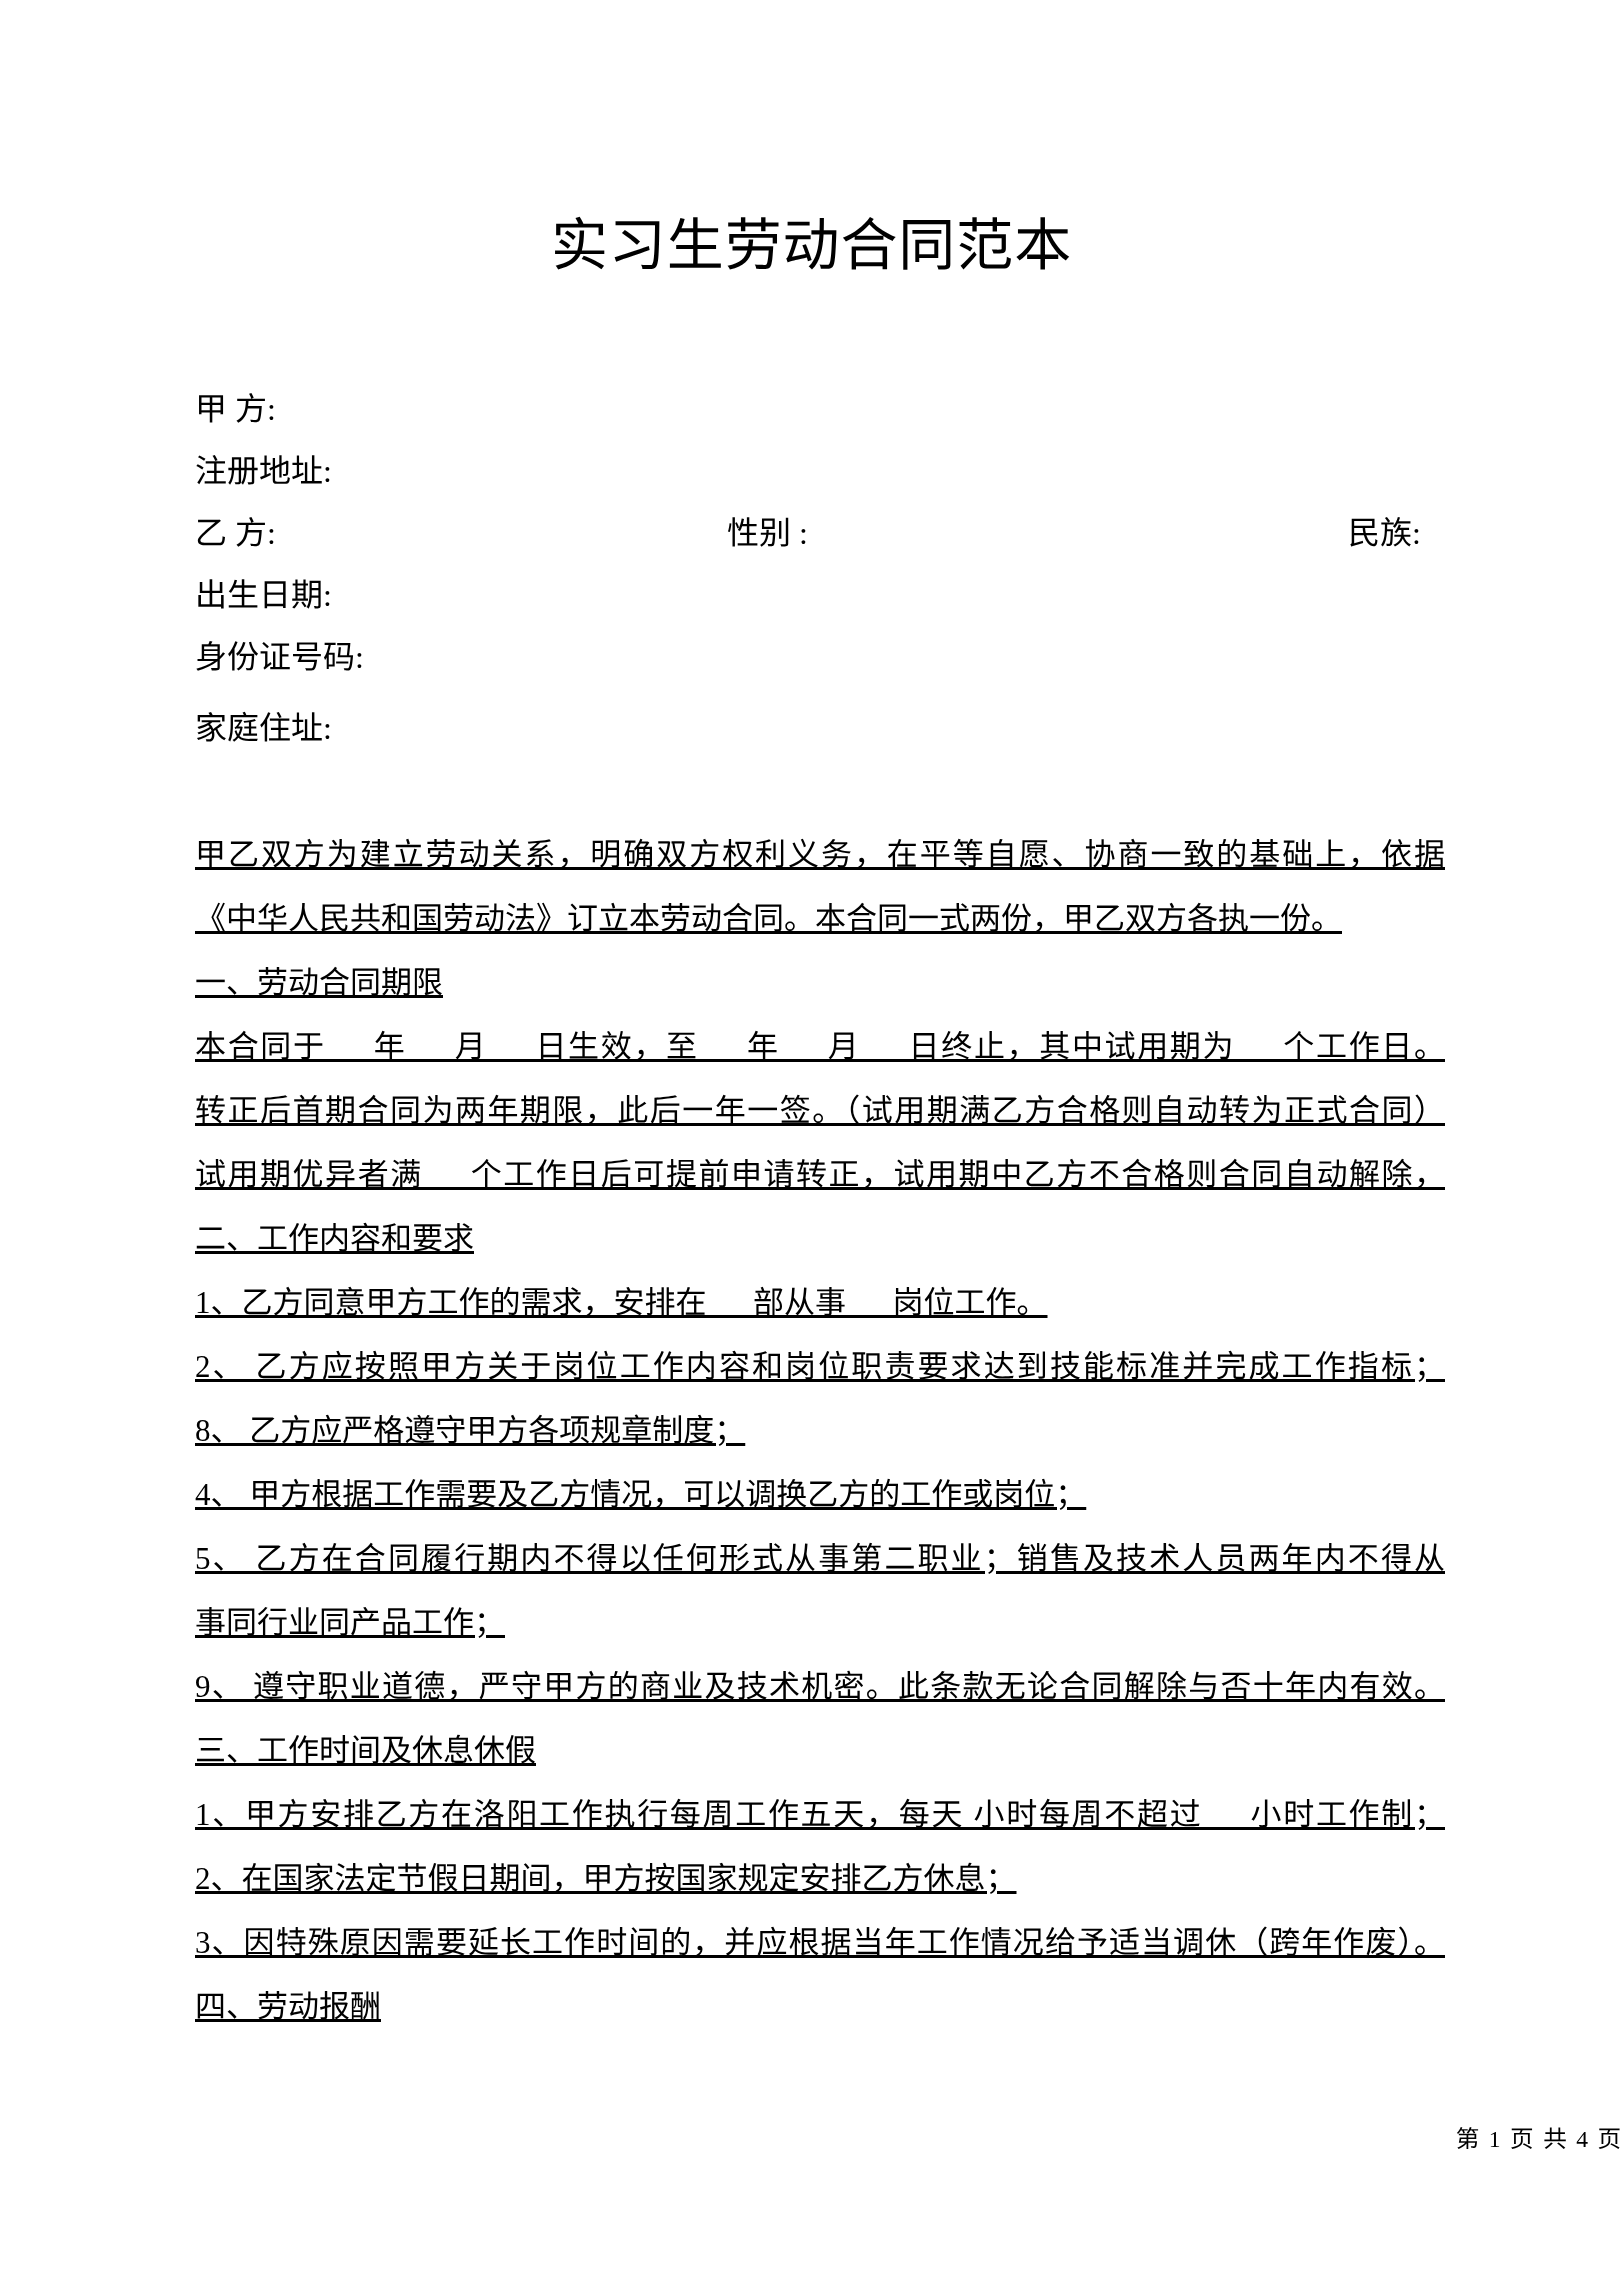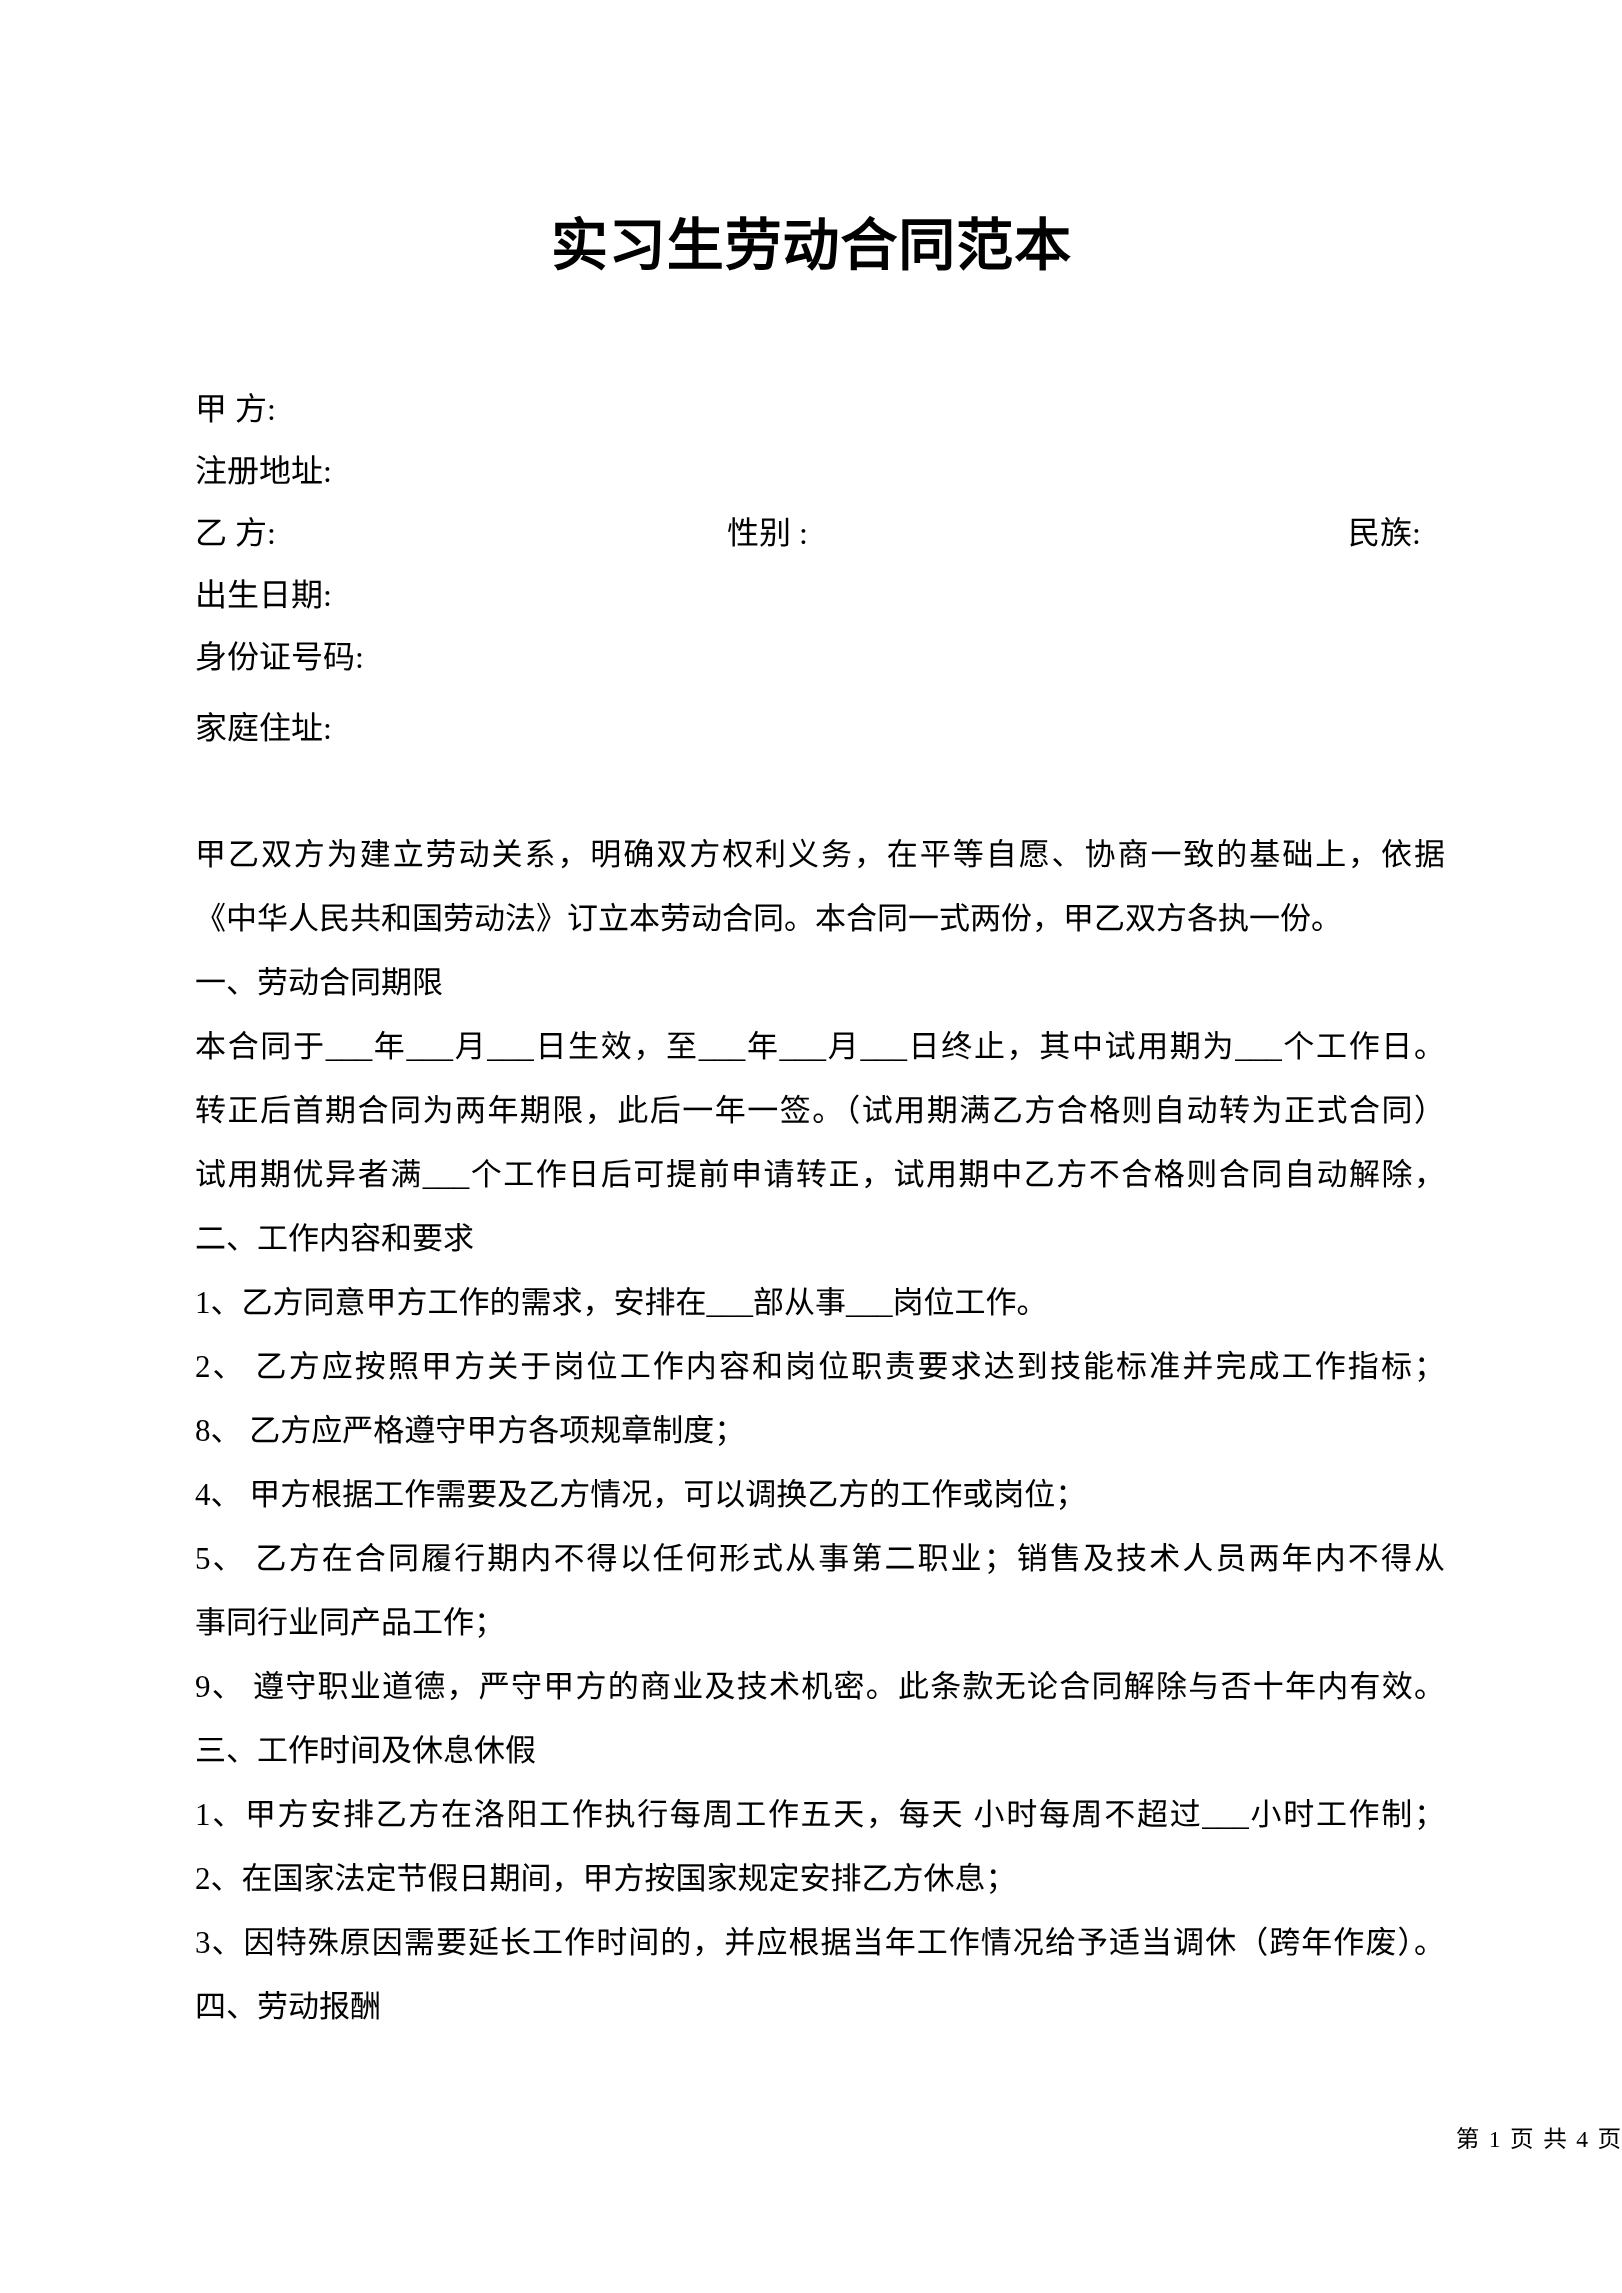--- a/index.html
+++ b/index.html
@@ -18,21 +18,21 @@
   }
   .doc-title {
     position: absolute;
     left: 0;
     top: 205px;
     width: 100%;
     height: 82px;
     line-height: 82px;
     text-align: center;
     font-size: 57px;
-    font-weight: bold;
+    font-weight: normal;
     letter-spacing: 0.9px;
     white-space: nowrap;
   }
   .fields {
     position: absolute;
     left: 195px;
     top: 0;
     width: 1250px;
     font-size: 32px;
   }
@@ -46,20 +46,21 @@
   }
   .frow .flabel { display: inline-block; }
   .f-gender  { position: absolute; left: 532px;  top: 0; }
   .f-ethnic  { position: absolute; left: 1153px; top: 0; text-align: right; }
   .bodytext {
     position: absolute;
     left: 195px;
     top: 823px;
     width: 1250px;
     font-size: 31px;
+    text-decoration: underline;
   }
   .ln {
     height: 64px;
     line-height: 64px;
     white-space: nowrap;
   }
   .just {
     text-align: justify;
     text-align-last: justify;
   }

